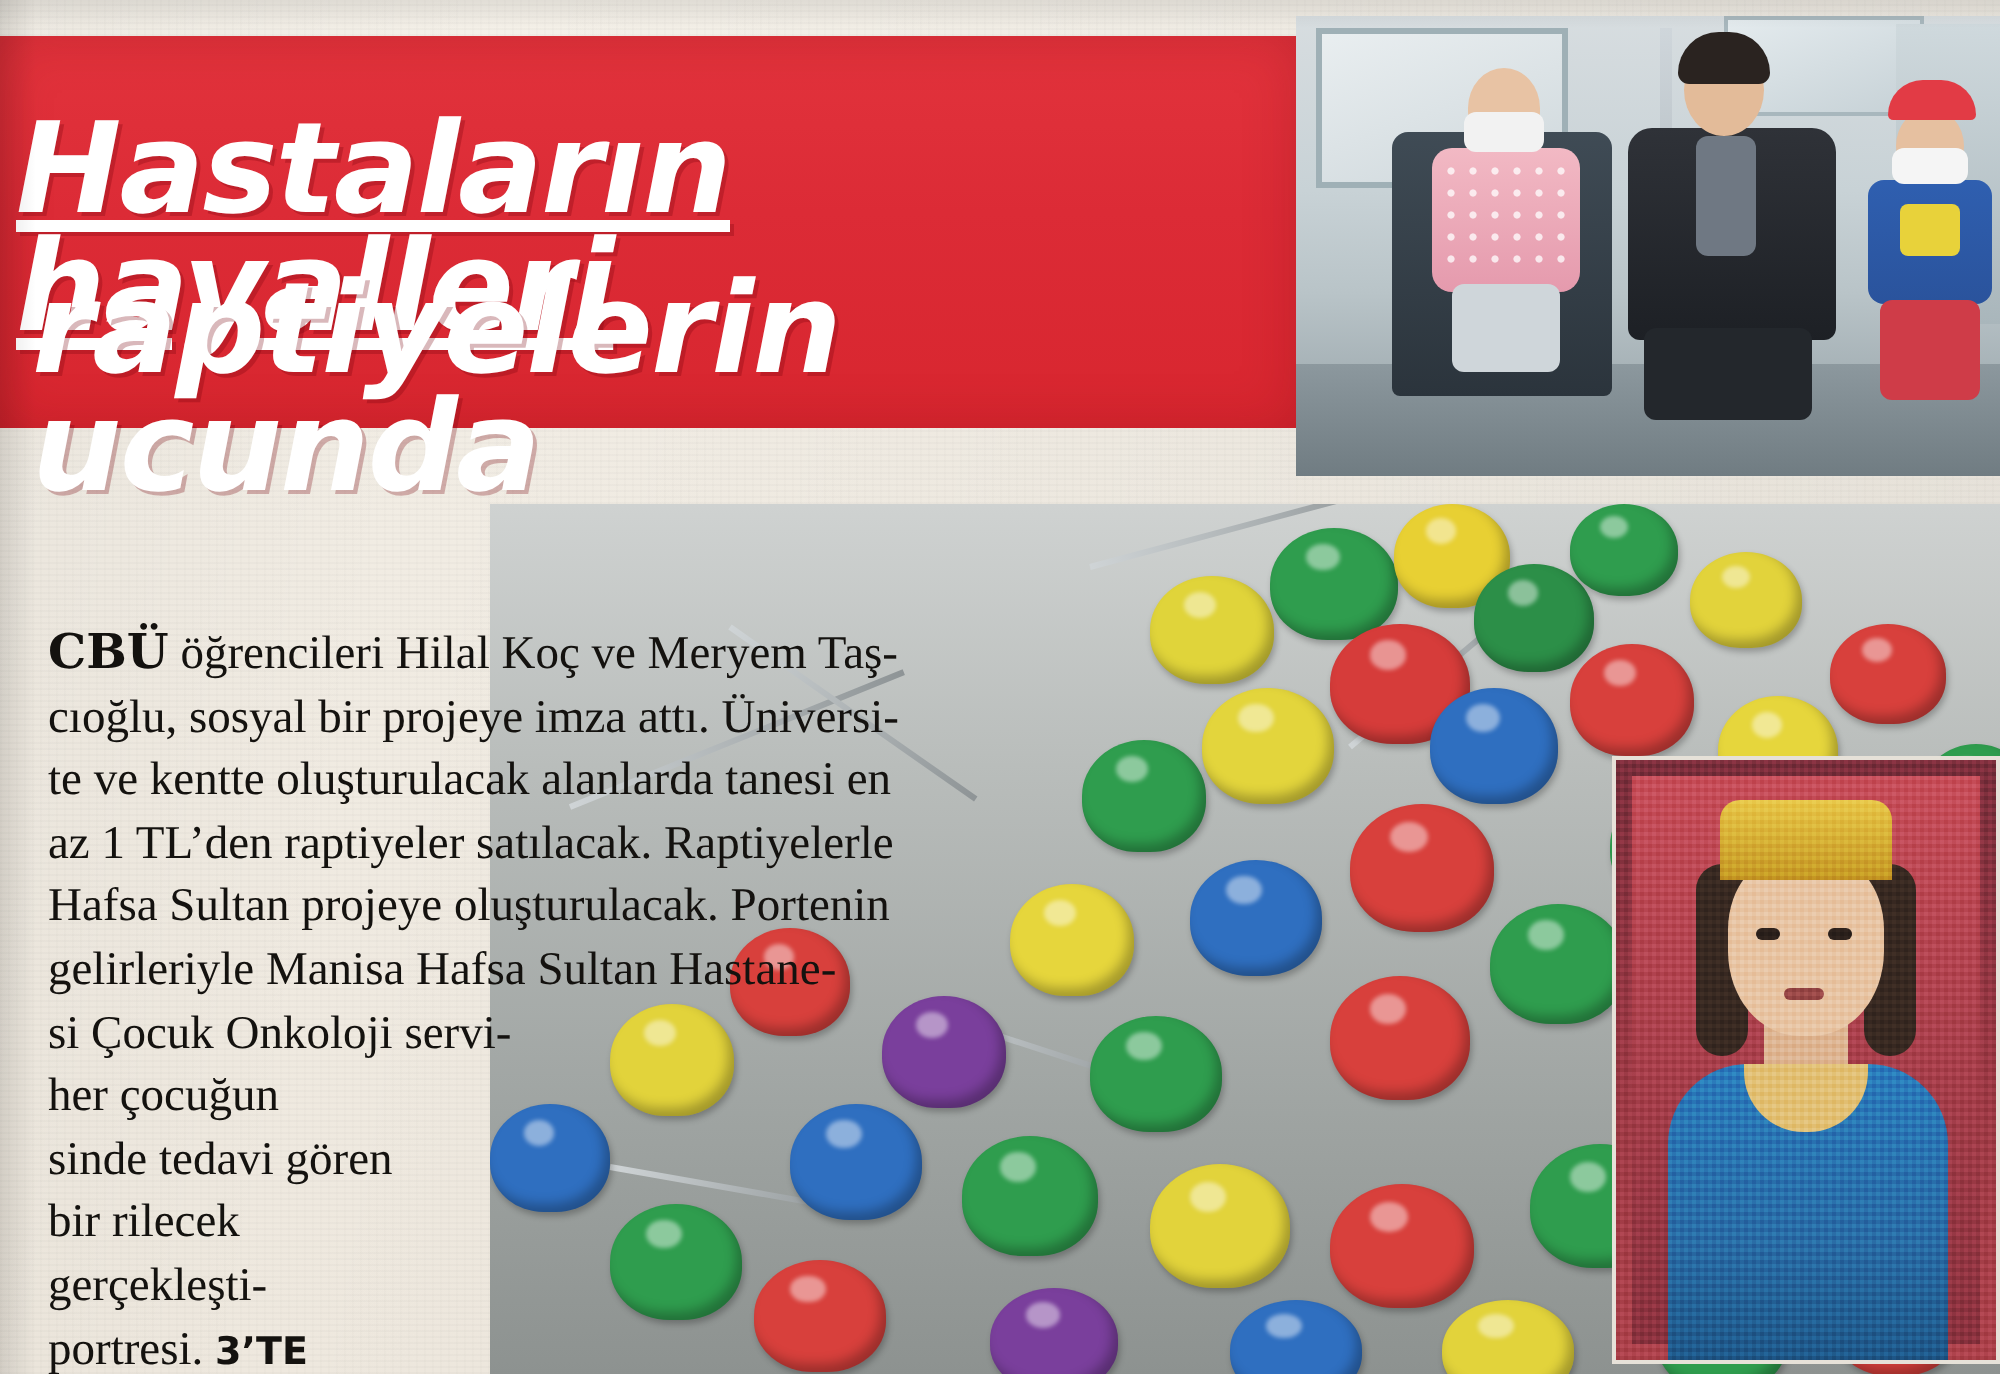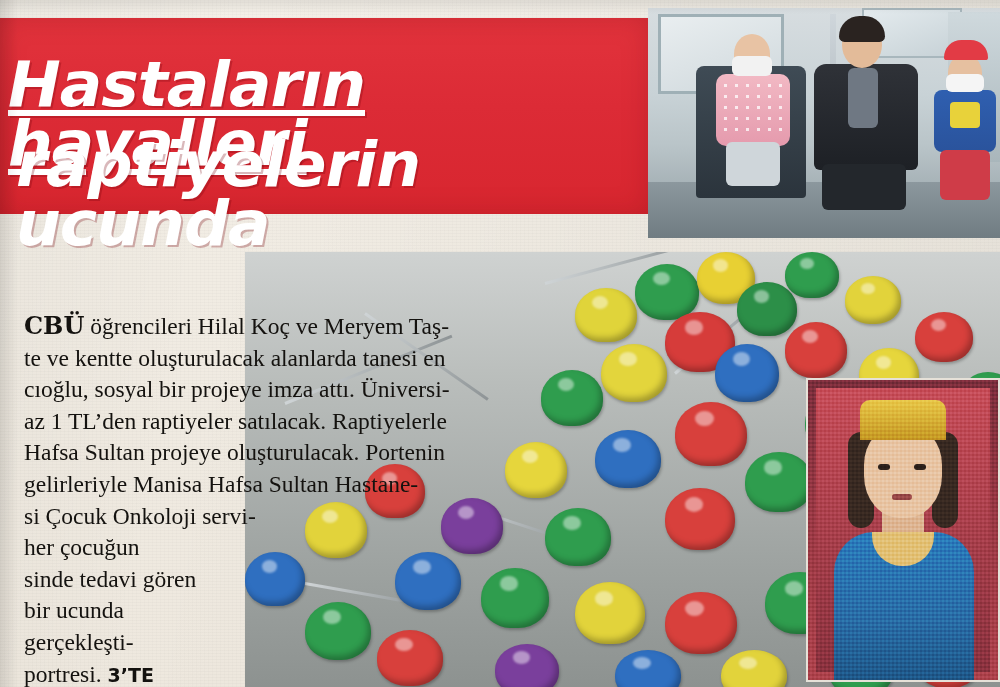--- a/index.html
+++ b/index.html
@@ -361,29 +361,29 @@
   </div>
 
   <div class="deck">
   </div>
 
   <div class="body-col">
     <p>
       <span class="lead">CBÜ</span>
       <span class="ln" style="display:inline">öğrencileri Hilal Koç ve Meryem Taş-</span>
     </p>
+    <p class="ln">cıoğlu, sosyal bir projeye imza attı. Üniversi-</p>
     <p class="ln">te ve kentte oluşturulacak alanlarda tanesi en</p>
-    <p class="ln">cıoğlu, sosyal bir projeye imza attı. Üniversi-</p>
     <p class="ln">az 1 TL’den raptiyeler satılacak. Raptiyelerle</p>
     <p class="ln">Hafsa Sultan projeye oluşturulacak. Portenin</p>
     <p class="ln">gelirleriyle Manisa Hafsa Sultan Hastane-</p>
     <p class="ln">si Çocuk Onkoloji servi-</p>
     <p class="ln">her çocuğun</p>
     <p class="ln">sinde tedavi gören</p>
-    <p class="ln">bir ucunda</p>
+    <p class="ln">bir rilecek</p>
     <p class="ln">gerçekleşti-</p>
     <p>
       <span>portresi.</span>
       <span class="jump">3’TE</span>
     </p>
   </div>
 
   <div class="edge-shade"></div>
   <div class="top-shade"></div>
 </div>

